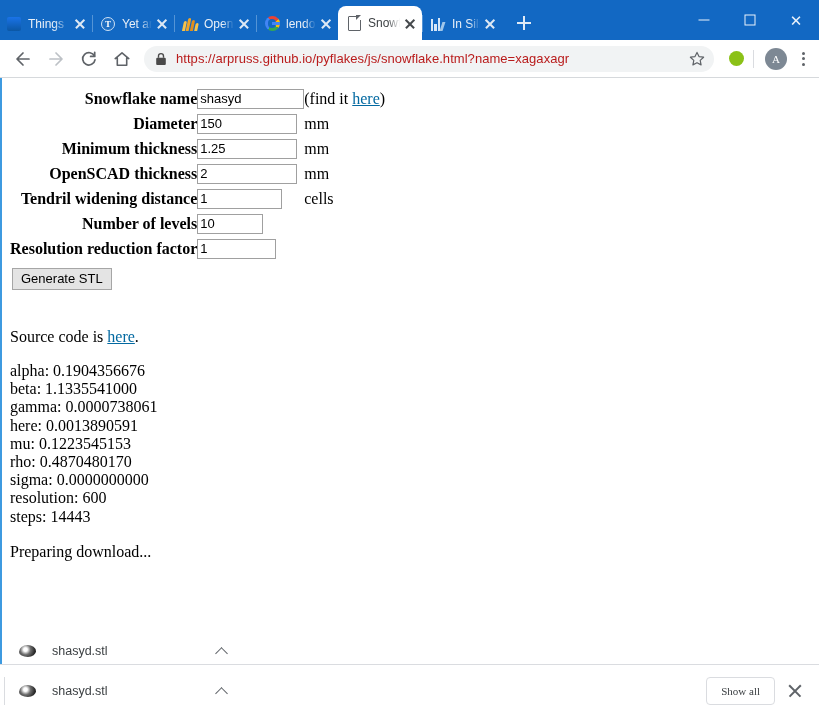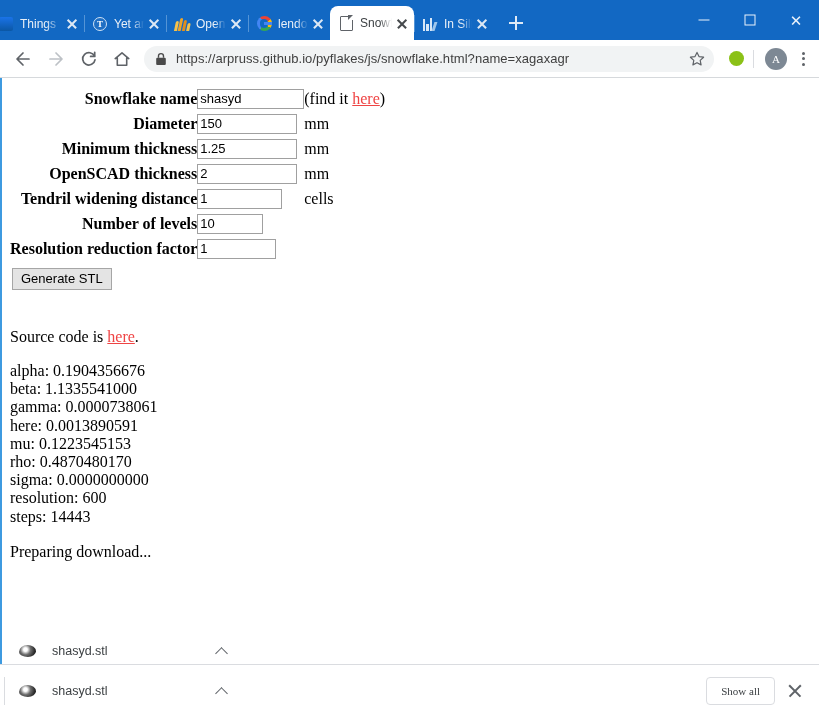--- a/index.html
+++ b/index.html
@@ -19,21 +19,21 @@
     overflow: hidden;
   }
 
   
   .tabstrip {
     position: relative;
     height: 40px;
     background: #1268c3;
     display: flex;
     align-items: flex-end;
-    padding-left: 4px;
+    padding-left: 12px;
     overflow: hidden;
   }
   .tab {
     position: relative;
     height: 33px;
     display: flex;
     align-items: center;
     padding: 0 4px 0 8px;
     min-width: 0;
     flex: 0 0 auto;
@@ -208,21 +208,21 @@
     display: flex;
     align-items: center;
     padding: 0 8px 0 11px;
     margin: 0 6px 0 4px;
     min-width: 0;
   }
   .lock { flex: 0 0 12px; margin-right: 9px; display: flex; }
   .url {
     flex: 1 1 auto;
     font-size: 13px;
-    color: #404040;
+    color: #b91c1c;
     white-space: nowrap;
     overflow: hidden;
     letter-spacing: .05px;
   }
   .star { flex: 0 0 18px; margin-left: 6px; display:flex; align-items:center; justify-content:center;}
   .ext-dot {
     width: 15px; height: 15px; border-radius: 50%;
     background: #8bc117;
     flex: 0 0 15px;
     margin: 0 9px 0 9px;
@@ -272,21 +272,21 @@
   input.ti {
     font-family: "Liberation Sans", sans-serif;
     font-size: 13px;
     color: #000;
     height: 20px;
     padding: 1px 2px;
     border: 1px solid #a0a0a0;
     background: #ffffff;
     outline: none;
   }
-  a { color: #ef4444; text-decoration: underline; }
+  a { color: #0369a1; text-decoration: underline; }
 
   button.gen {
     font-family: "Liberation Sans", sans-serif;
     font-size: 13px;
     color: #000;
     padding: 2px 8px 3px;
     background: #e4e4e4;
     border: 1px solid #a6a6a6;
     margin-top: 7px;
     margin-left: 2px;

